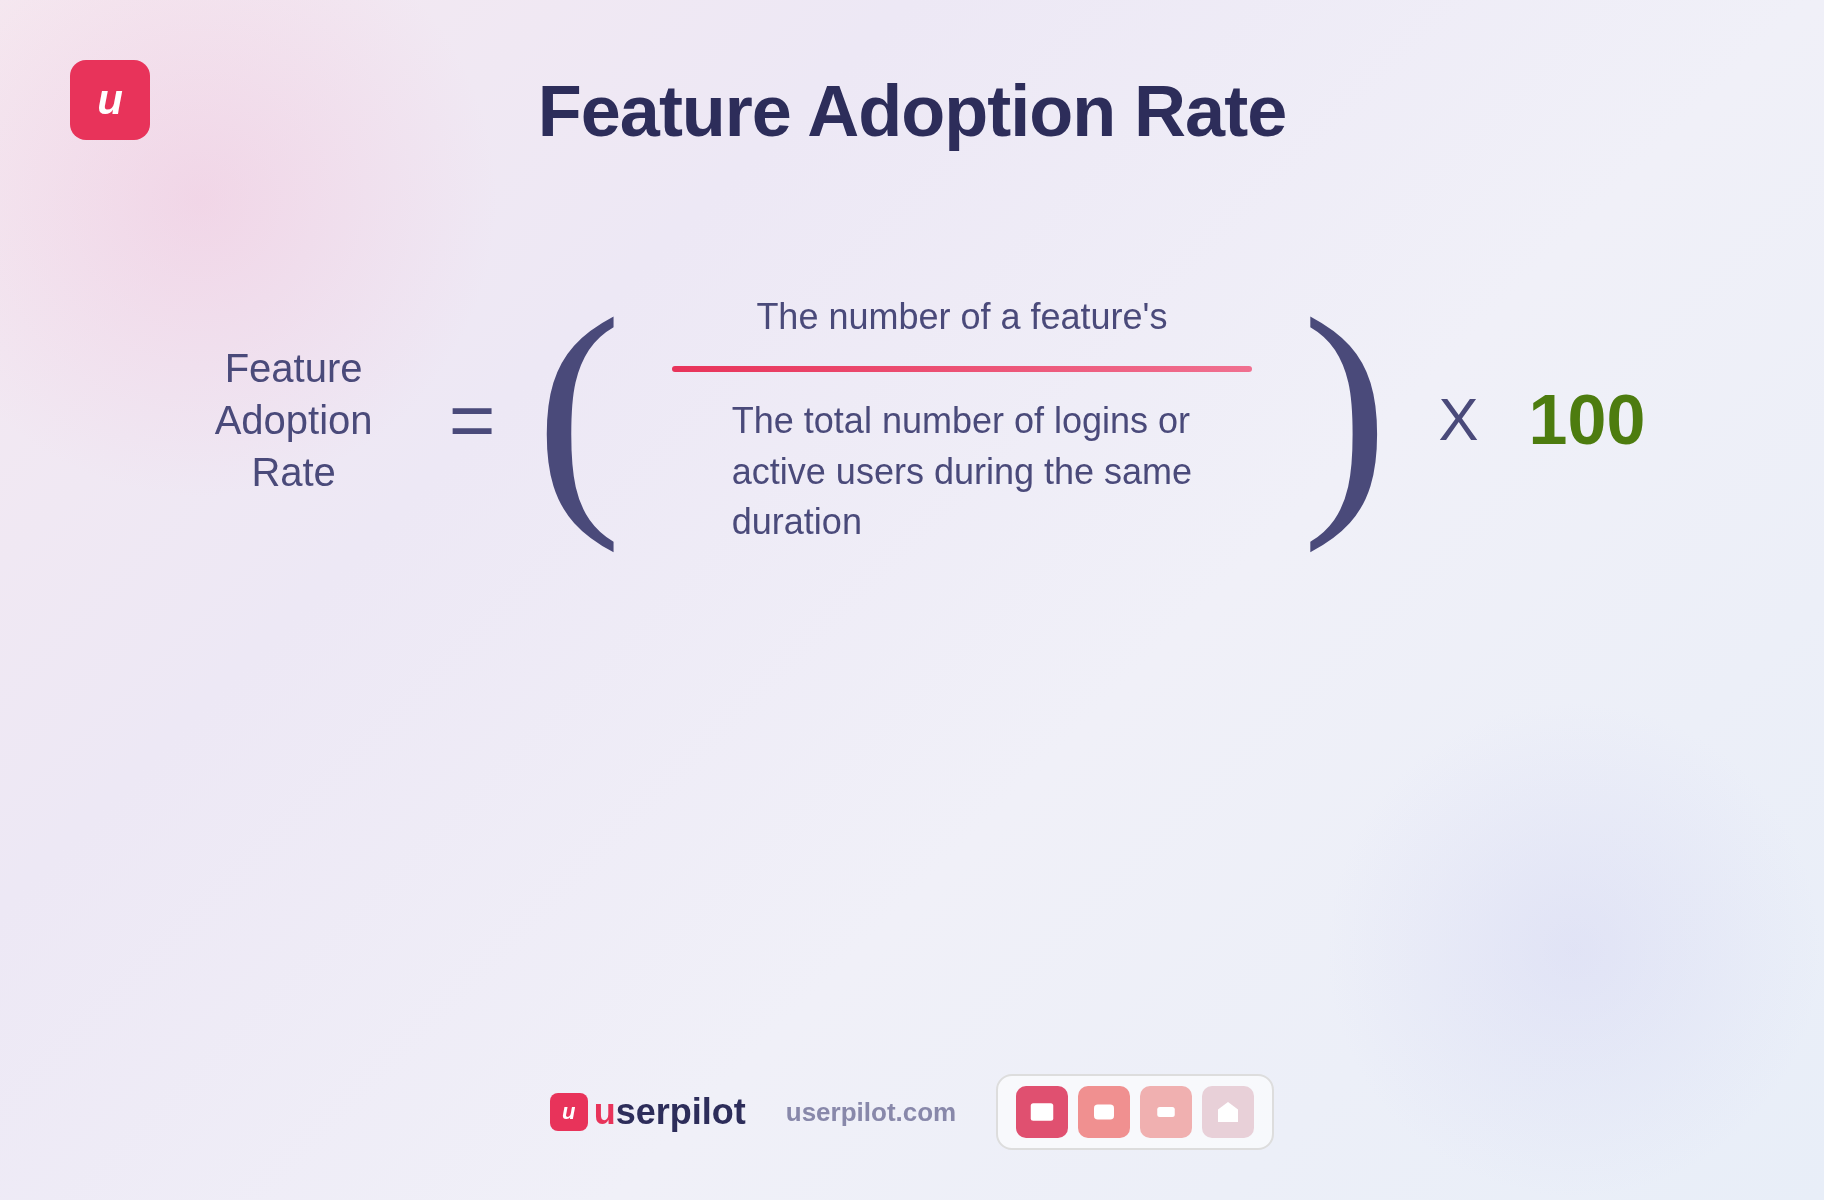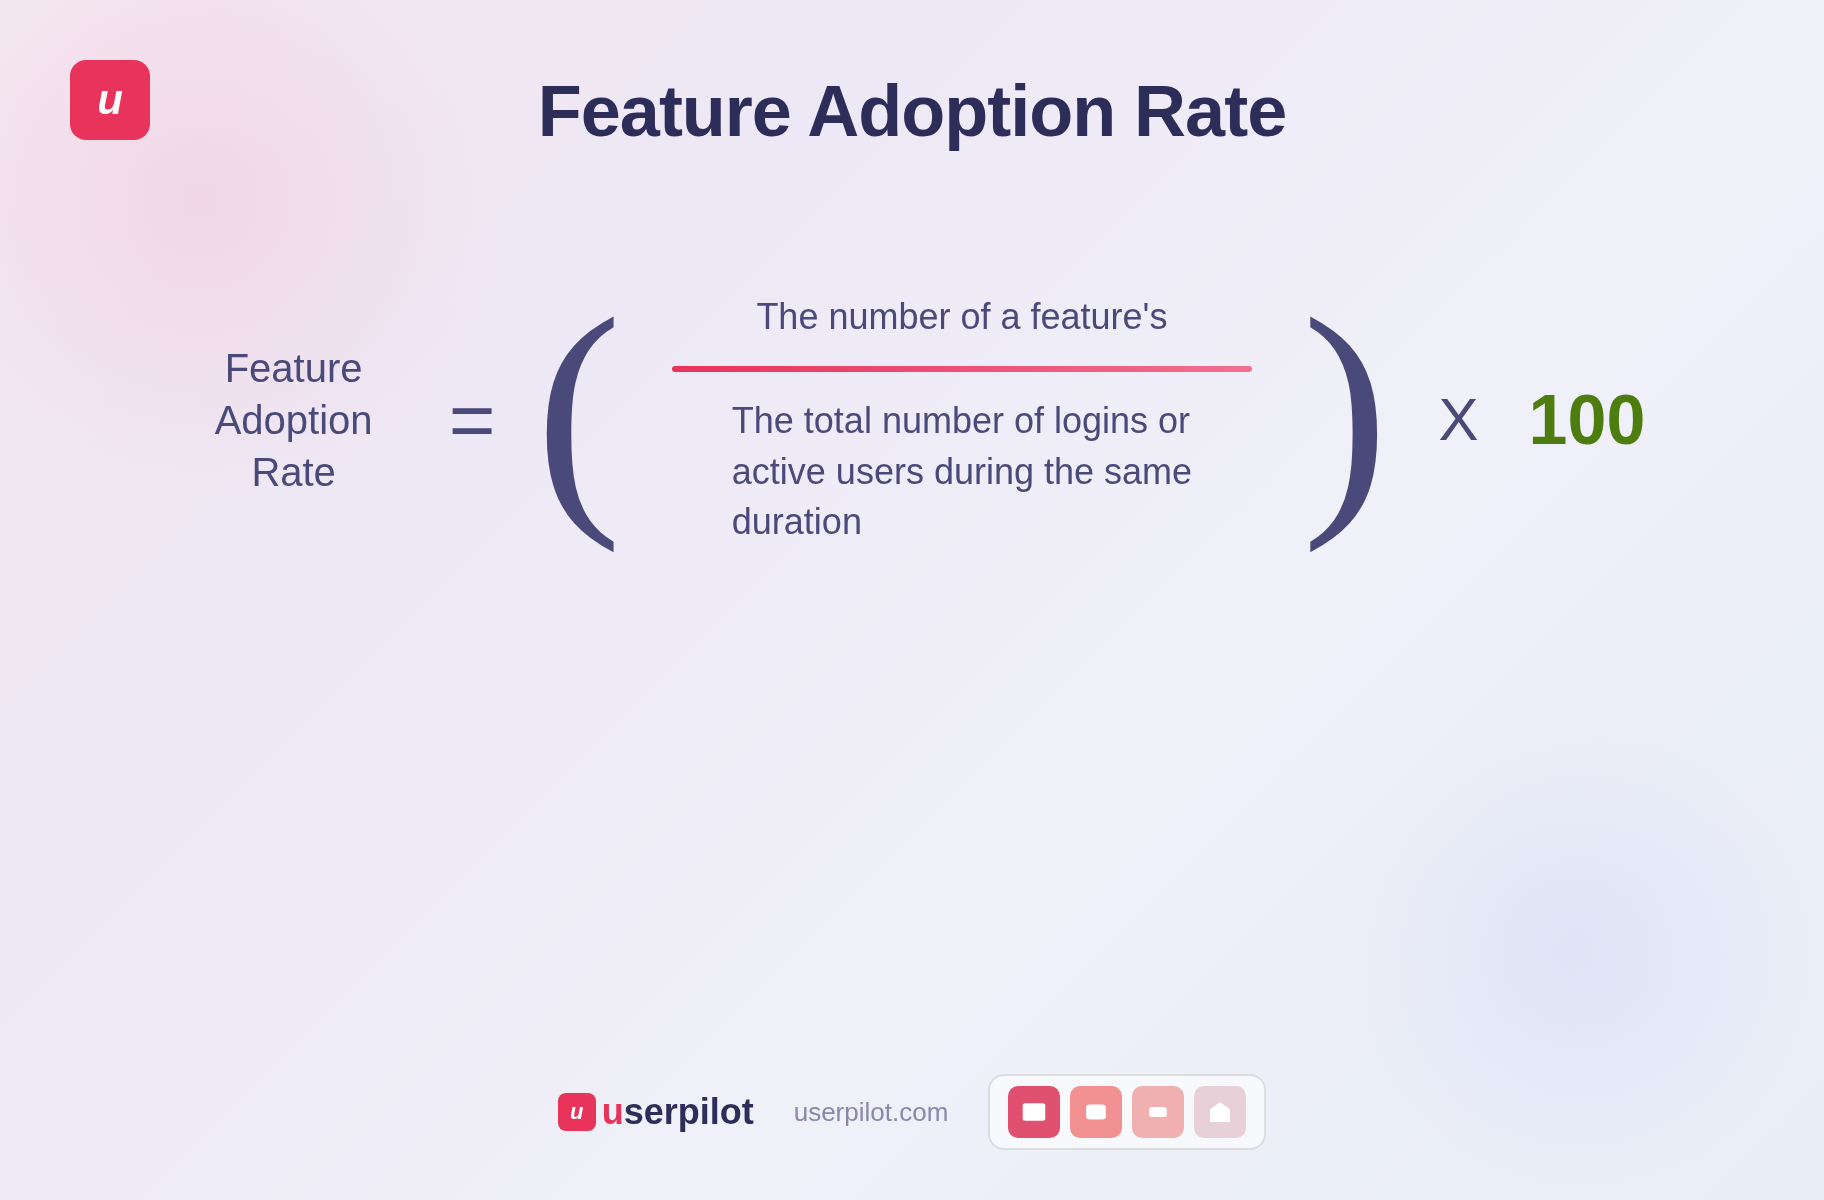--- a/index.html
+++ b/index.html
@@ -209,21 +209,21 @@
       color: #2d2d5a;
     }
 
     .userpilot-text span.u-pink {
       color: #e8335a;
     }
 
     .userpilot-url {
       font-size: 26px;
       color: #8888aa;
-      font-weight: 400;
+      font-weight: 700;
     }
 
     
     .app-icons-row {
       display: flex;
       align-items: center;
       gap: 10px;
       border: 2px solid #ddd;
       border-radius: 16px;
       padding: 10px 18px;

